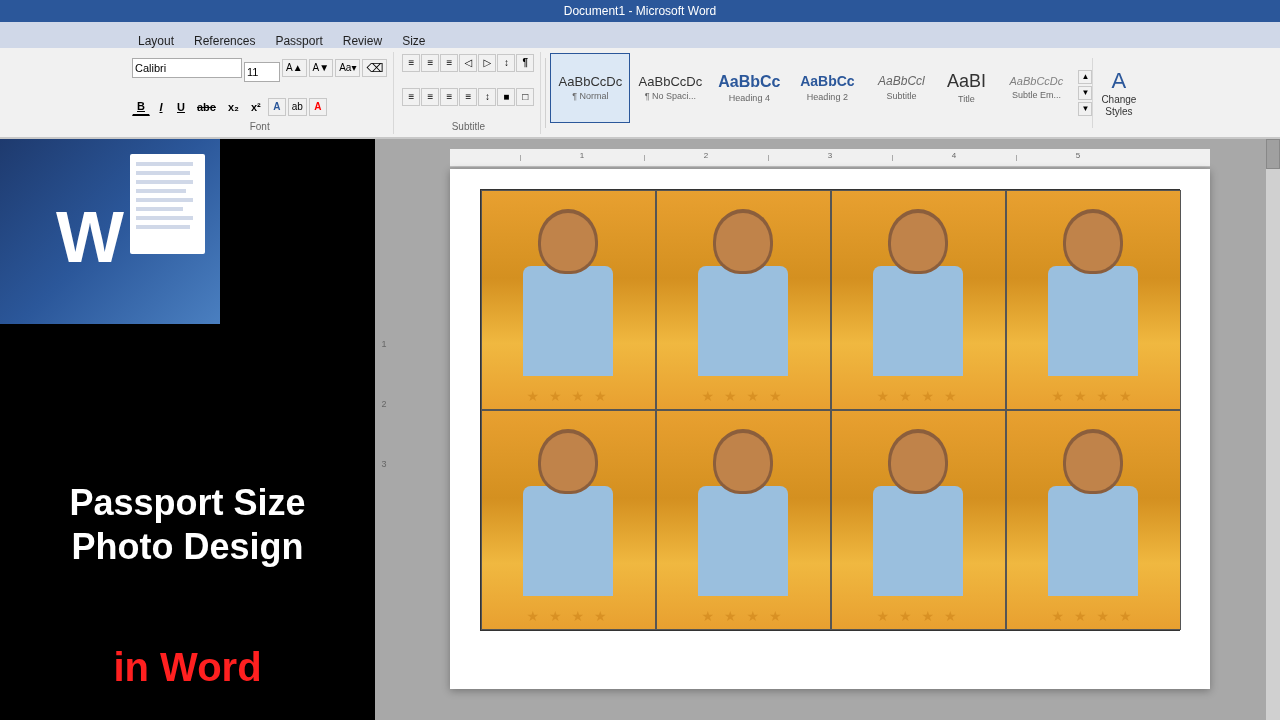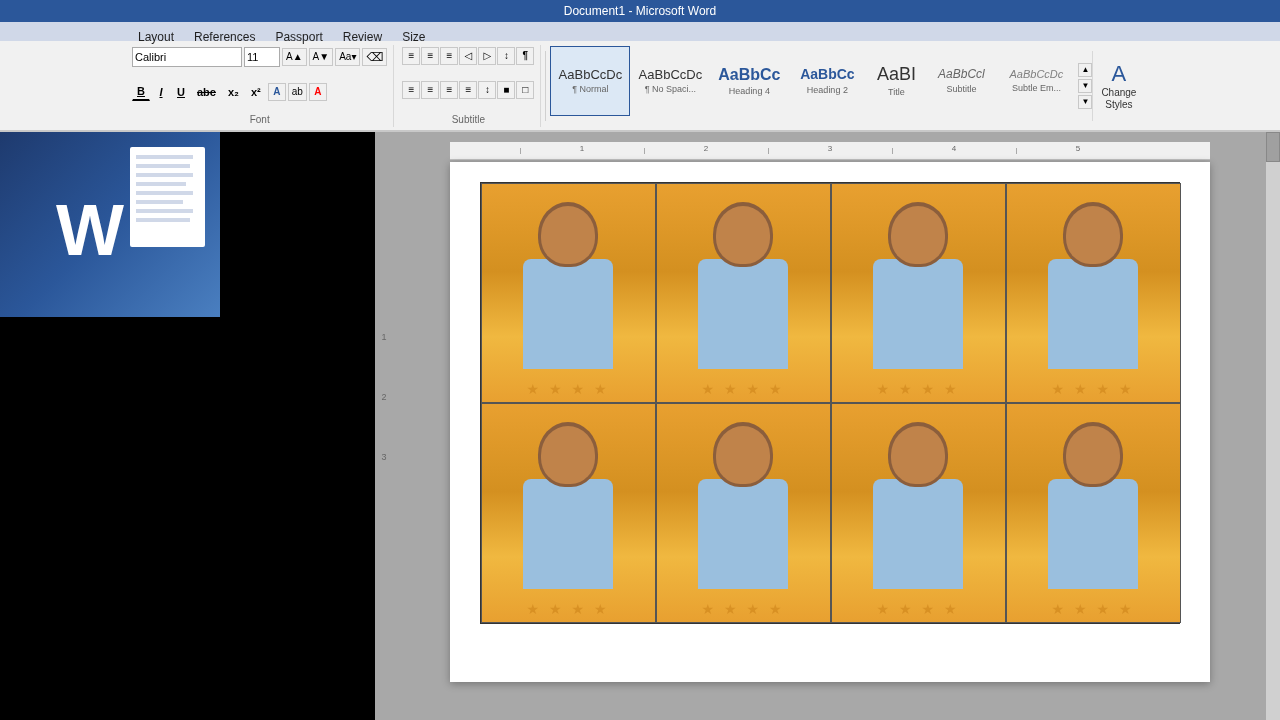--- a/index.html
+++ b/index.html
@@ -29,21 +29,21 @@
       background: #f1f1f1;
       border-bottom: 1px solid #c8c8c8;
     }
 
     
     #tabs-row {
       display: flex;
       align-items: flex-end;
       padding: 12px 120px 0 8px;
       background: #d0d8e8;
-      height: 19px;
+      height: 26px;
     }
     .tab {
       padding: 4px 10px;
       font-size: 12px;
       color: #1f1f1f;
       cursor: pointer;
       background: #d0d8e8;
       border-top-left-radius: 3px;
       border-top-right-radius: 3px;
       height: 100%;
@@ -104,20 +104,21 @@
       width: 110px;
       height: 20px;
     }
     .font-size-select {
       font-size: 11px;
       background: white;
       border: 1px solid #ababab;
       padding: 1px 2px;
       width: 36px;
       height: 20px;
+      margin-top: 8px;
     }
     .mini-btn {
       font-size: 10px;
       background: #f1f1f1;
       border: 1px solid #c8c8c8;
       padding: 1px 3px;
       cursor: pointer;
       min-width: 18px;
       height: 18px;
       display: flex;
@@ -480,28 +481,28 @@
           <div class="style-item" style="min-width:78px;">
             <div class="style-preview h1-style">AaBbCc</div>
             <div class="style-label">Heading 4</div>
           </div>
 
           <div class="style-item" style="min-width:78px;">
             <div class="style-preview h2-style">AaBbCc</div>
             <div class="style-label">Heading 2</div>
           </div>
 
+          <div class="style-item" style="min-width:70px;">
+            <div class="style-preview subtitle-style">AaBbCcl</div>
+            <div class="style-label">Subtitle</div>
+          </div>
+
           <div class="style-item" style="min-width:60px;">
             <div class="style-preview title-style">AaBI</div>
             <div class="style-label">Title</div>
-          </div>
-
-          <div class="style-item" style="min-width:70px;">
-            <div class="style-preview subtitle-style">AaBbCcl</div>
-            <div class="style-label">Subtitle</div>
           </div>
 
           <div class="style-item" style="min-width:80px;">
             <div class="style-preview subtle-em-style">AaBbCcDc</div>
             <div class="style-label">Subtle Em...</div>
           </div>
         </div>
       </div>
 
       <div class="styles-scroll">
@@ -535,21 +536,27 @@
           <div style="height:4px; background:#d0d8e8; width:90%;"></div>
           <div style="height:4px; background:#d0d8e8; width:75%;"></div>
           <div style="height:4px; background:#d0d8e8; width:90%;"></div>
           <div style="height:4px; background:#d0d8e8; width:85%;"></div>
         </div>
 
         <div style="font-size:72px; font-weight:bold; color:white; font-family:Arial; margin-left:-40px; margin-top:10px;">W</div>
       </div>
     </div>
 
-
+    <div class="tutorial-title">
+      <span>Passport
+Size Photo
+Design</span>
+    </div>
+
+    <div class="tutorial-subtitle">in Word</div>
   </div>
 
   <div id="left-margin">
     <span>1</span>
     <span>2</span>
     <span>3</span>
   </div>
 
   <div id="document-area">
 

